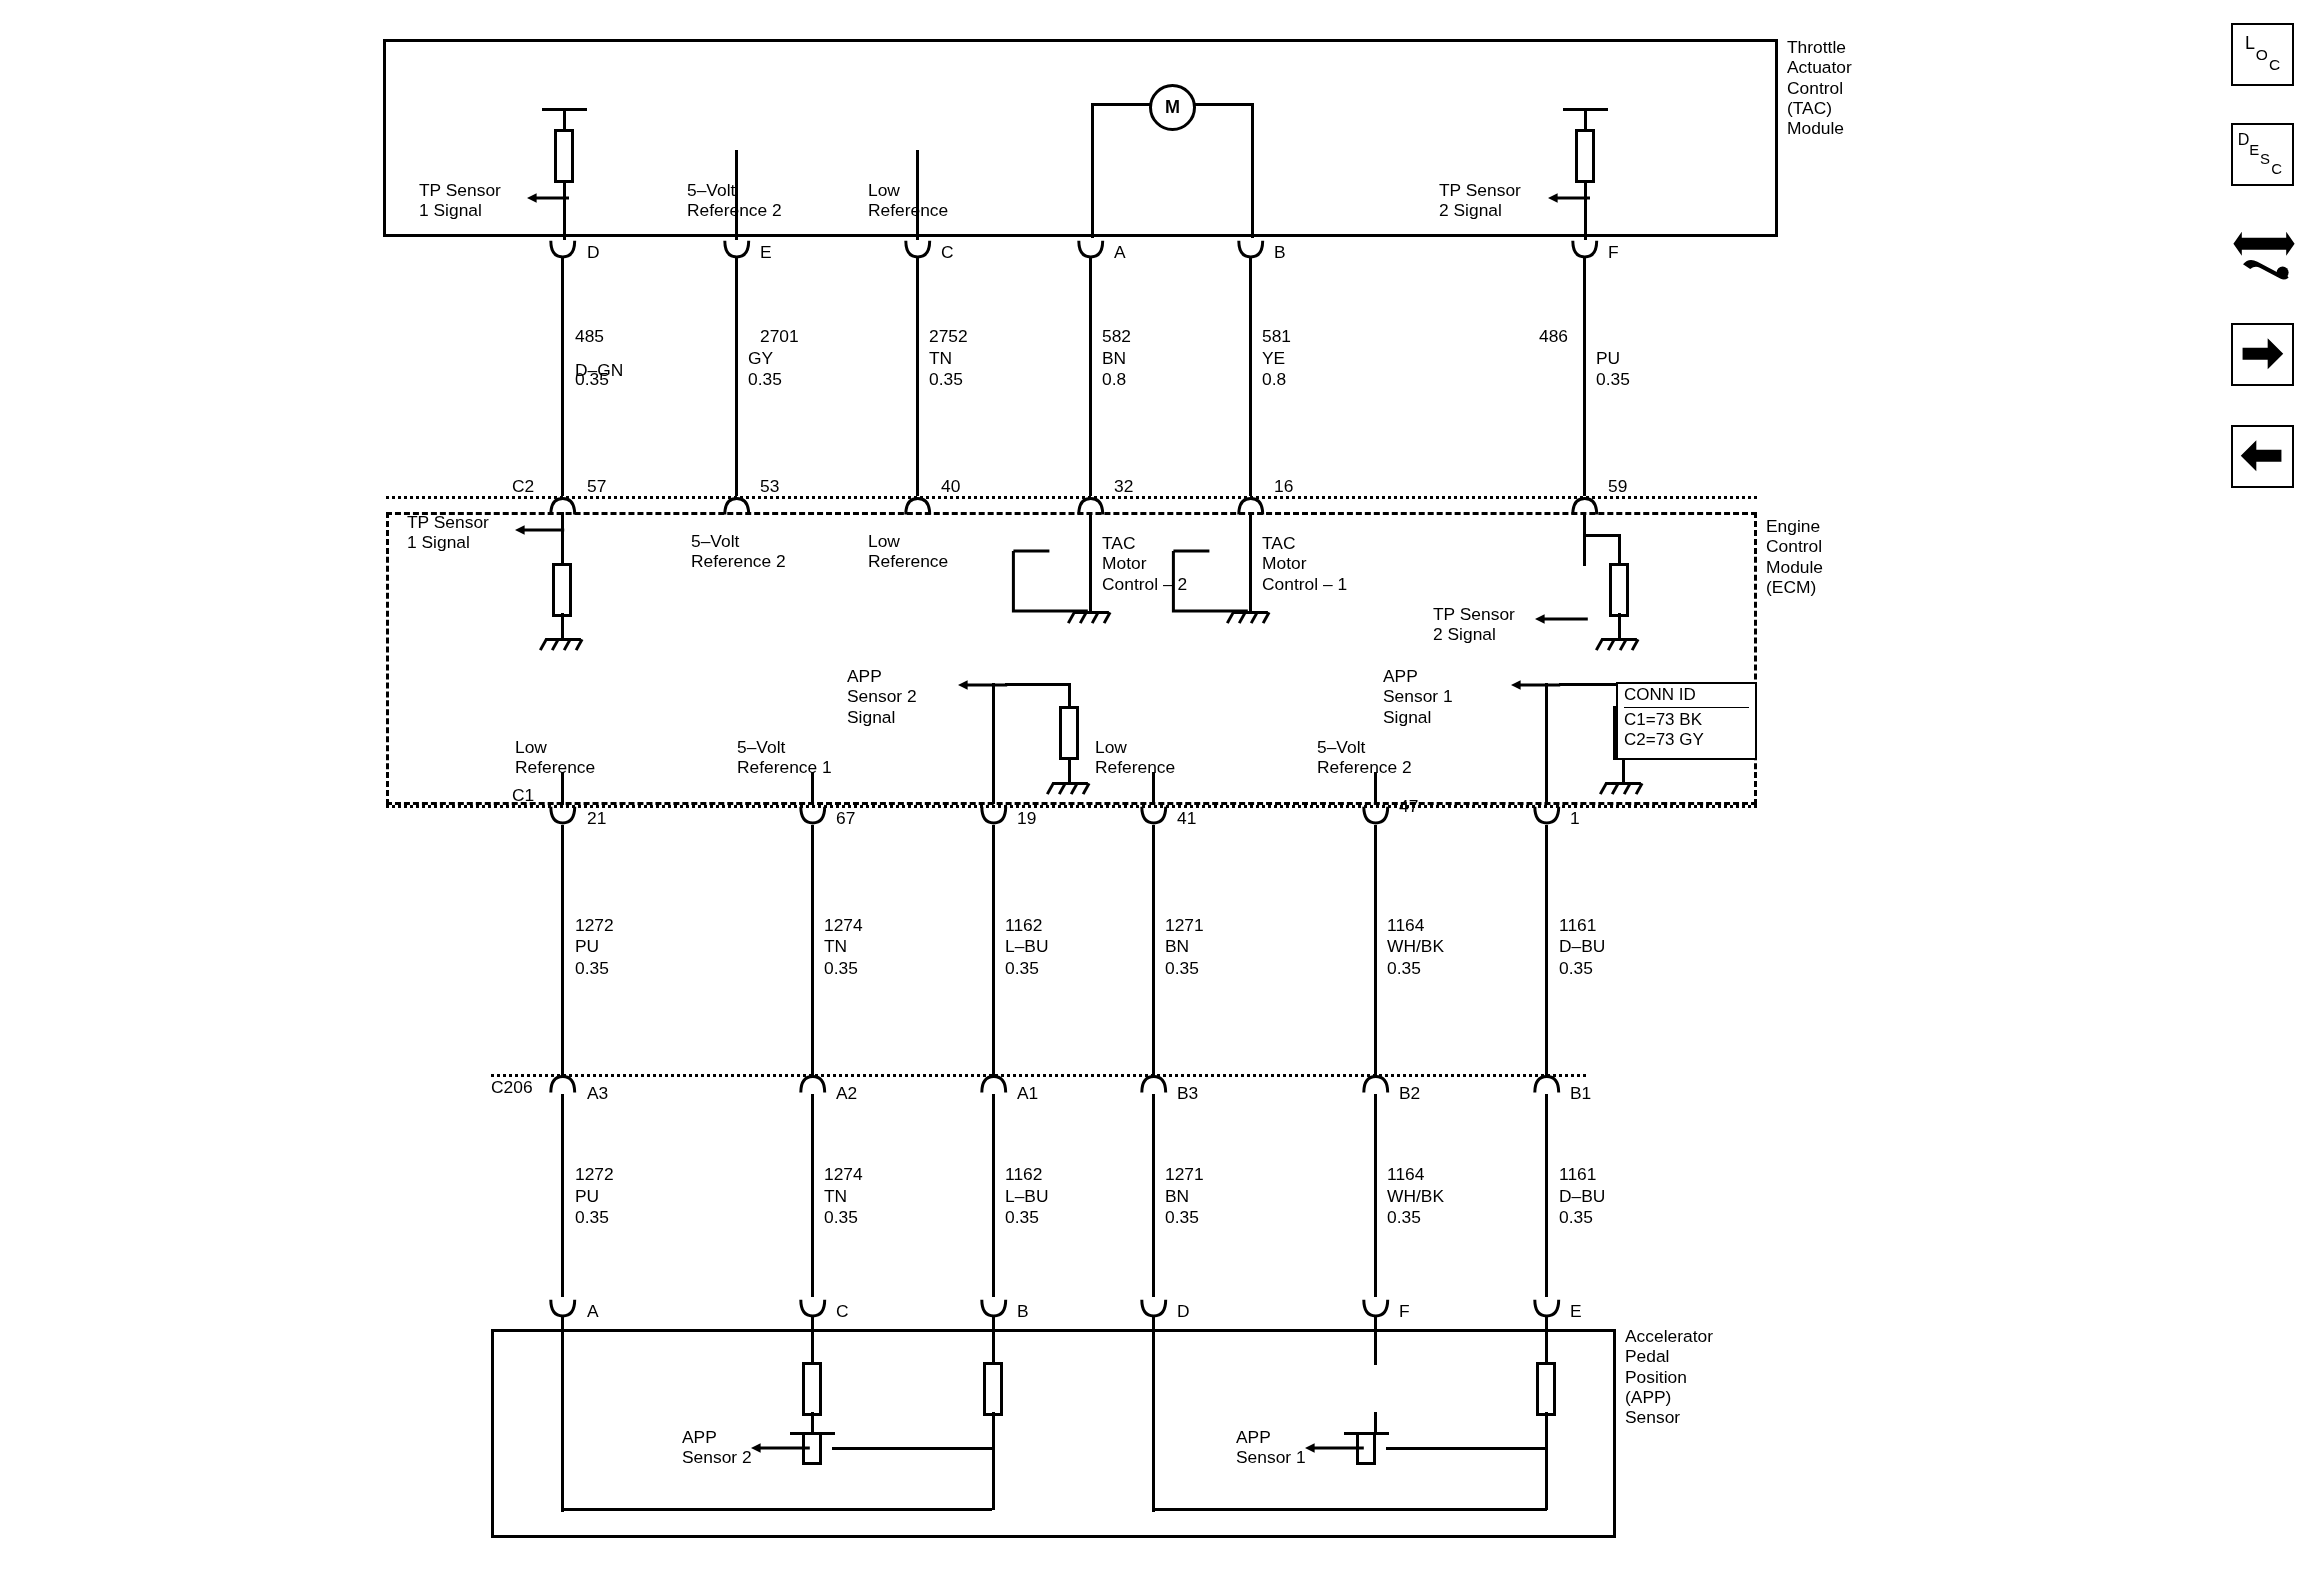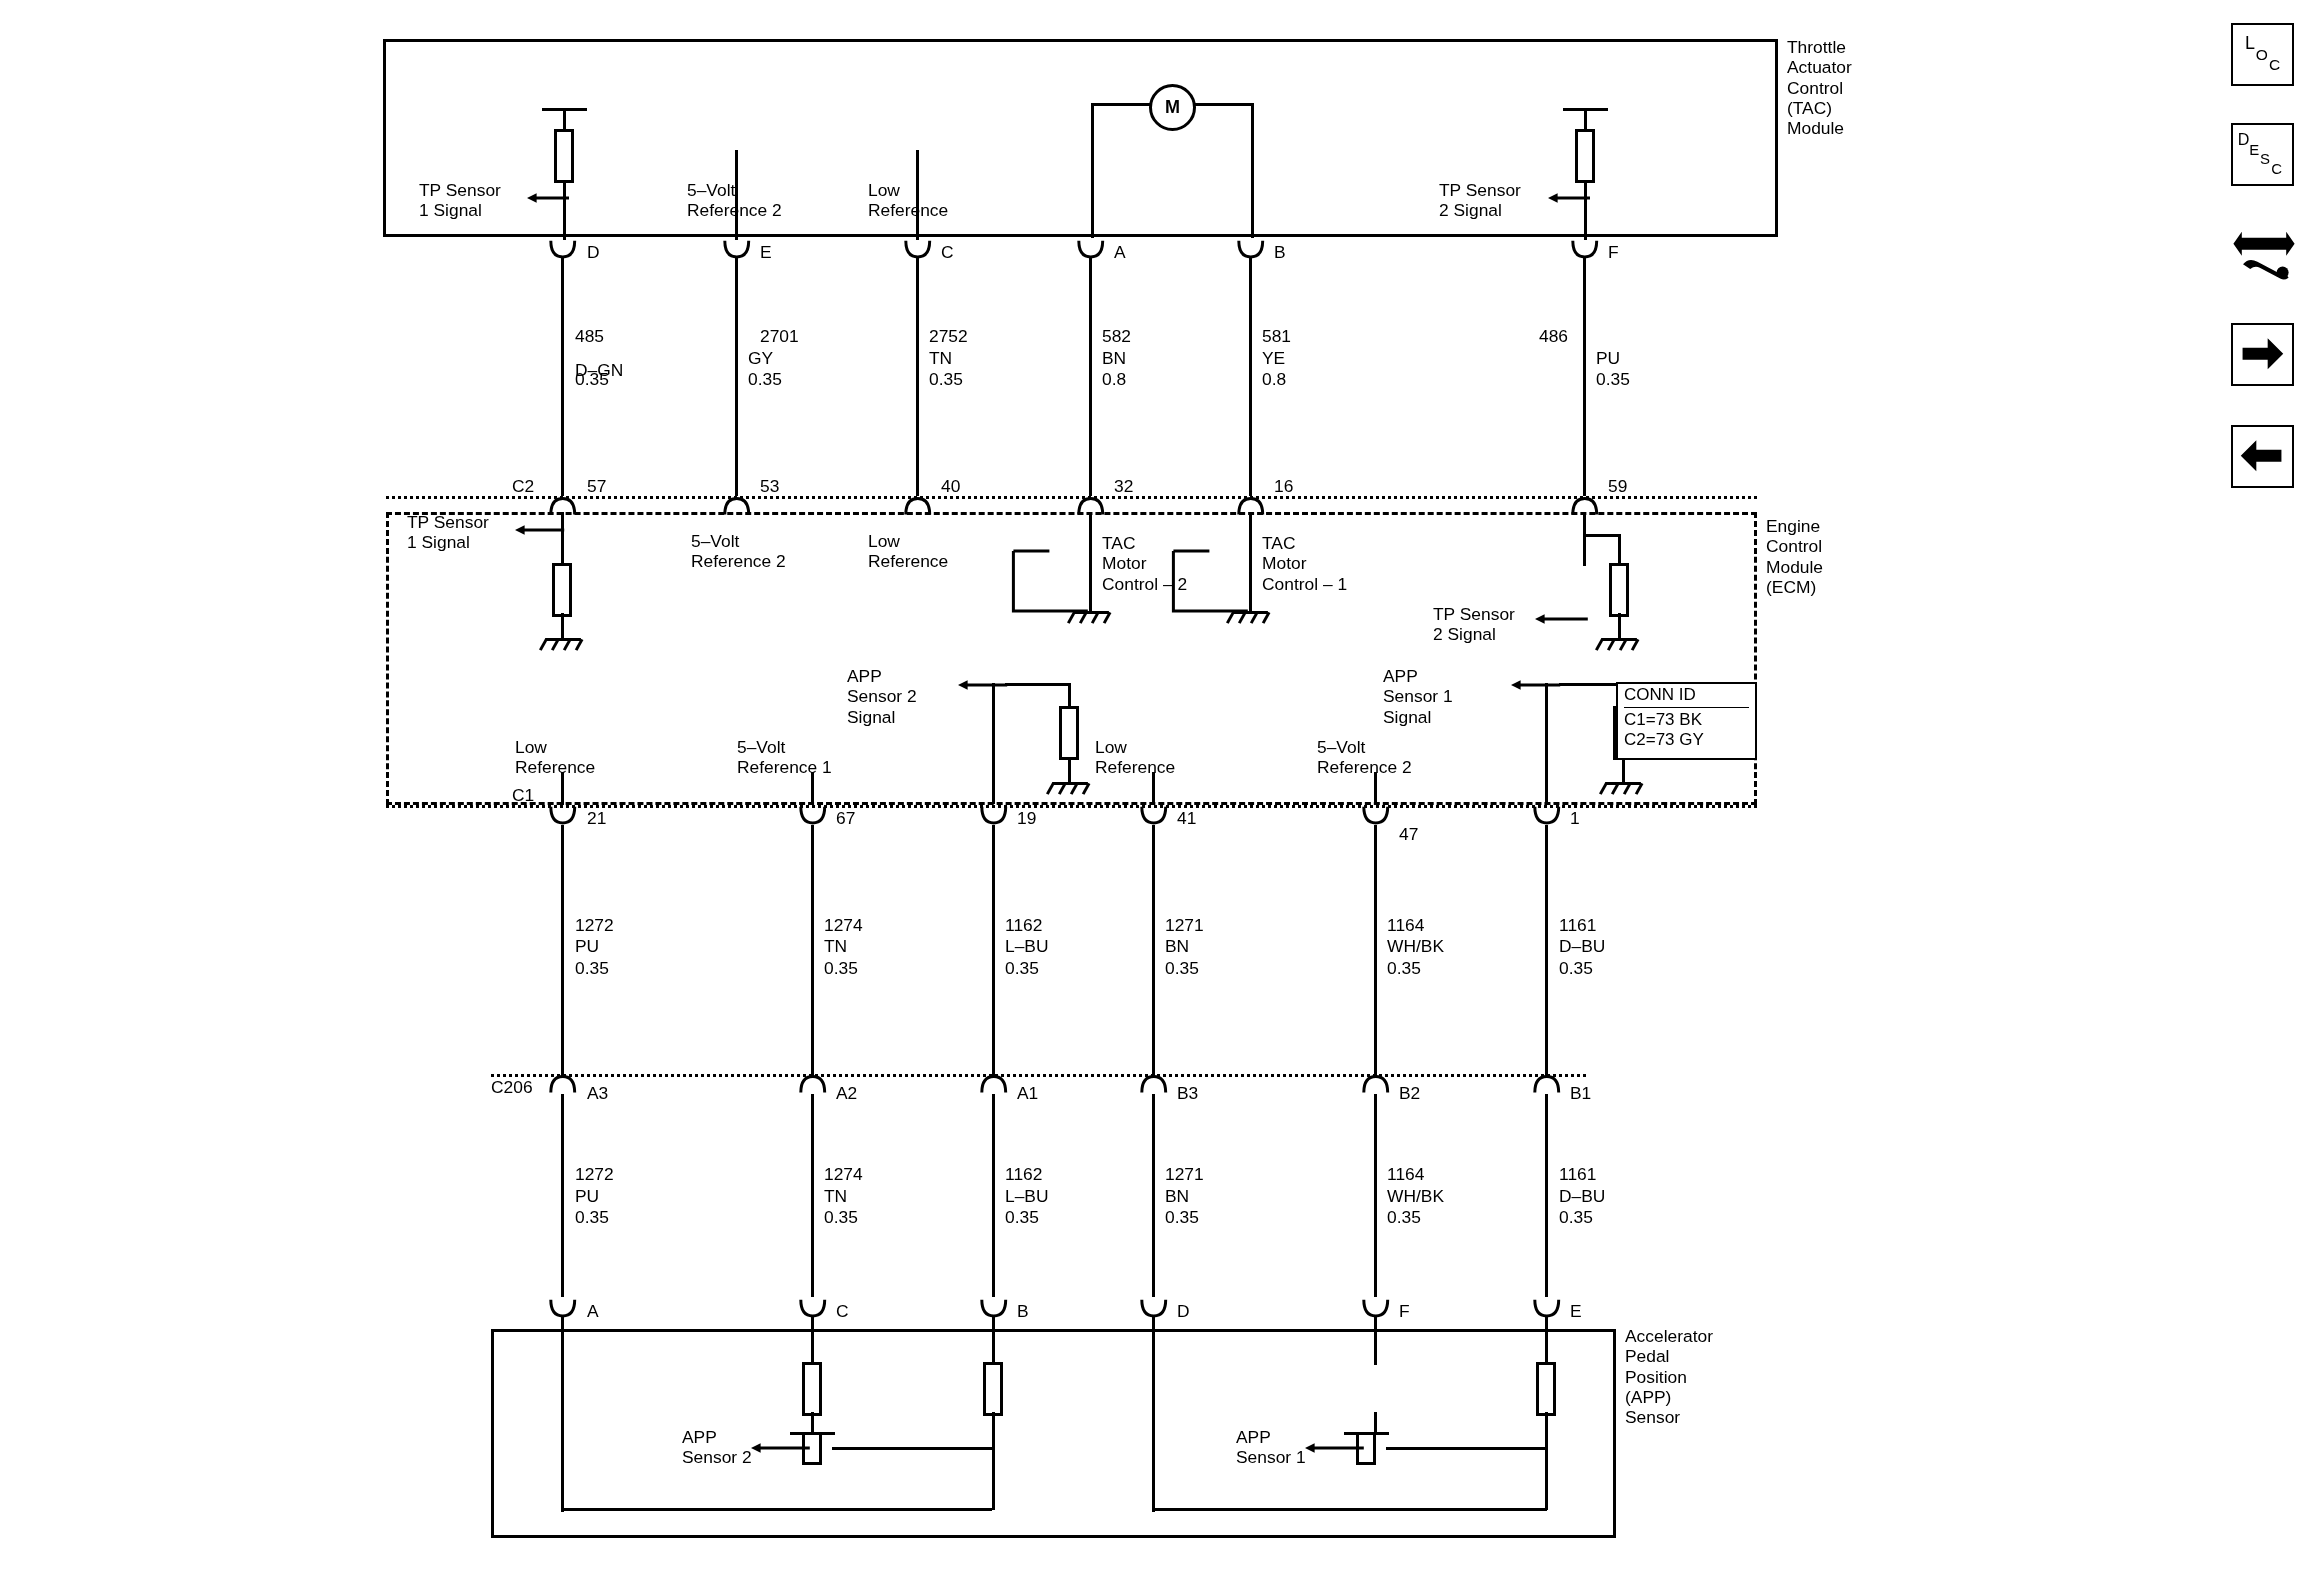--- a/index.html
+++ b/index.html
@@ -358,21 +358,21 @@
         <path d="M3,3 Q3,30 23,30 Q43,30 43,3" fill="none" stroke="#000" stroke-width="5"></path>
       </svg>
   </div>
   <div class="lbl" style="left:1177px;top:808px;">41</div>
 
   <div class="conn" style="left:1362px;top:805px;">
     <svg width="27.5" height="20.3" viewBox="0 0 46 34">
         <path d="M3,3 Q3,30 23,30 Q43,30 43,3" fill="none" stroke="#000" stroke-width="5"></path>
       </svg>
   </div>
-  <div class="lbl" style="left:1399px;top:824px;">47</div>
+  <div class="lbl" style="left:1399px;top:796px;">47</div>
 
   <div class="conn" style="left:1533px;top:805px;">
     <svg width="27.5" height="20.3" viewBox="0 0 46 34">
         <path d="M3,3 Q3,30 23,30 Q43,30 43,3" fill="none" stroke="#000" stroke-width="5"></path>
       </svg>
   </div>
   <div class="lbl" style="left:1570px;top:808px;">1</div>
 
   <div class="vline" style="left:561px;top:825px;height:251px;"></div>
   <div class="vline" style="left:811px;top:825px;height:251px;"></div>

